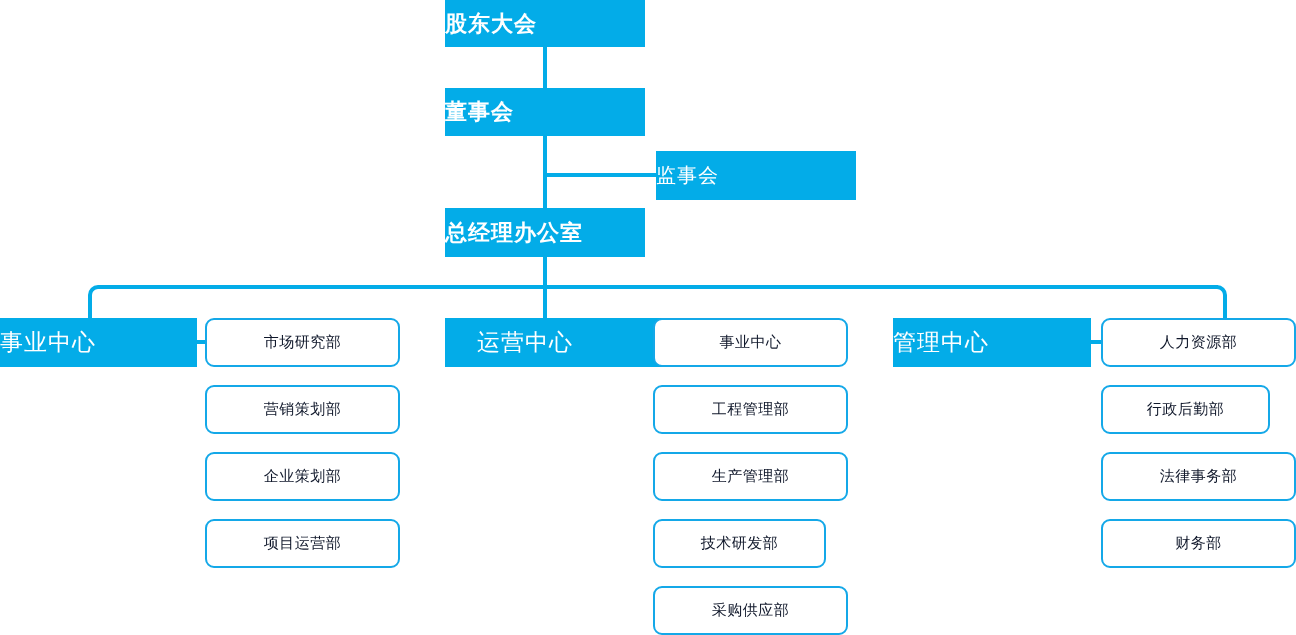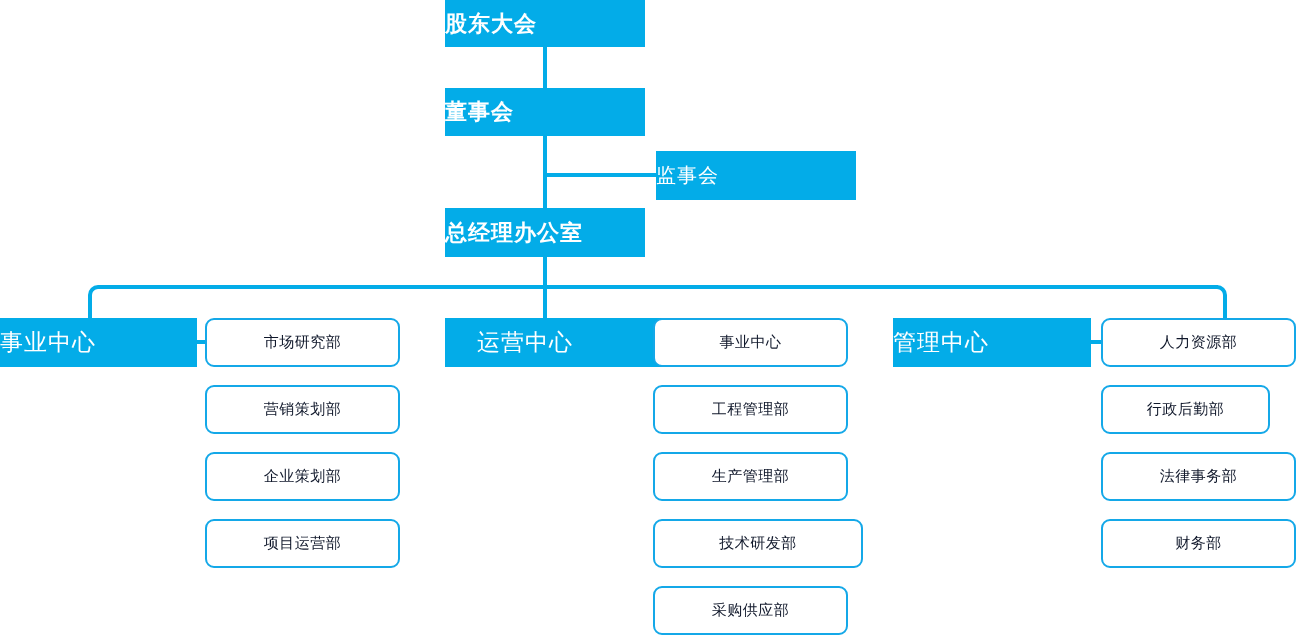--- a/index.html
+++ b/index.html
@@ -145,21 +145,21 @@
 
   <div class="node-outline" style="left:653px; top:318px; width:195px; height:49px;">
     <span>事业中心</span>
   </div>
   <div class="node-outline" style="left:653px; top:385px; width:195px; height:49px;">
     <span>工程管理部</span>
   </div>
   <div class="node-outline" style="left:653px; top:452px; width:195px; height:49px;">
     <span>生产管理部</span>
   </div>
-  <div class="node-outline" style="left:653px; top:519px; width:210px; height:49px;">
+  <div class="node-outline" style="left:653px; top:519px; width:173px; height:49px;">
     <span>技术研发部</span>
   </div>
   <div class="node-outline" style="left:653px; top:586px; width:195px; height:49px;">
     <span>采购供应部</span>
   </div>
 
   <div class="node-solid lvl-center" style="left:893px; top:318px; width:198px; height:49px;">
     <span>管理中心</span>
   </div>
 

